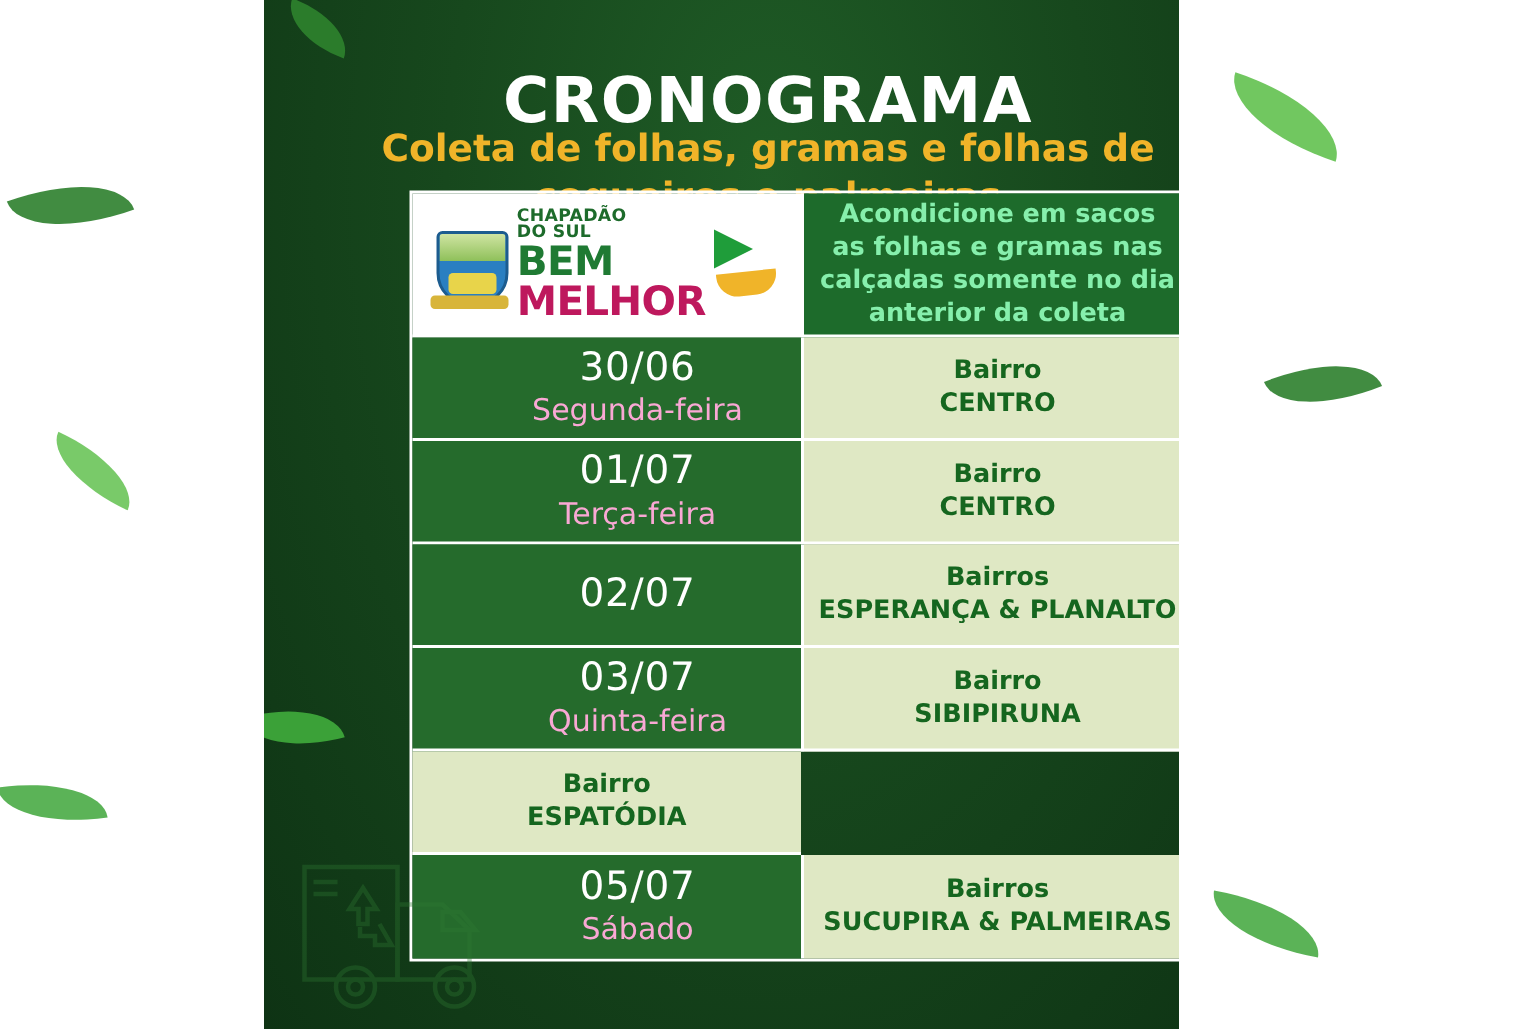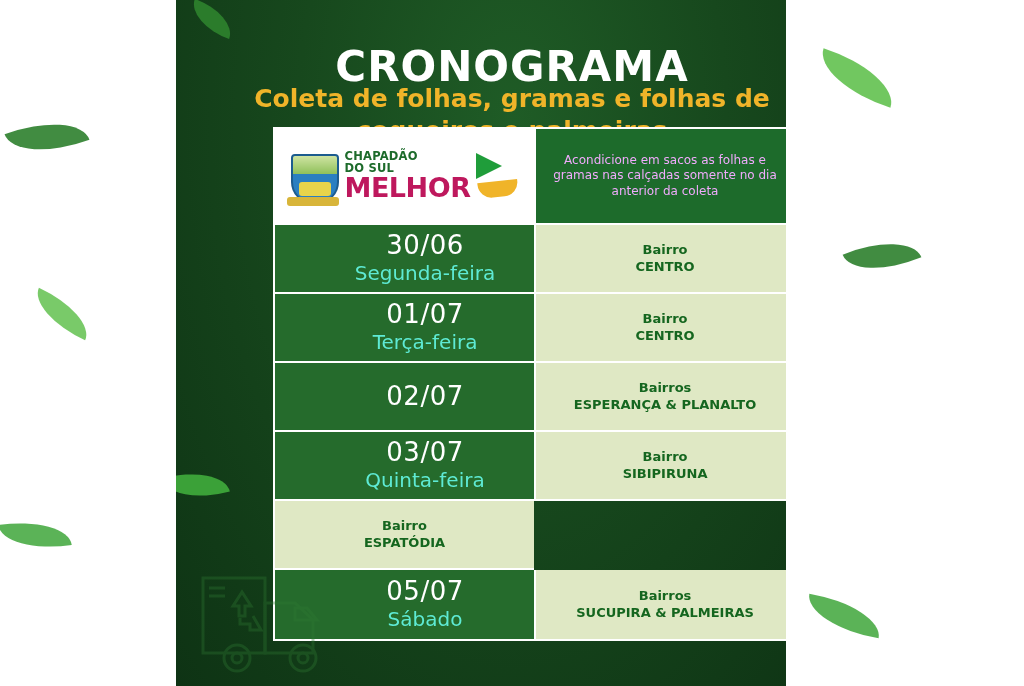--- a/index.html
+++ b/index.html
@@ -119,48 +119,48 @@
   
   .row-head .cell-left {
     background: #ffffff;
     height: 96px;
     padding: 6px 8px;
   }
   .row-head .cell-right {
     background: #1d6b2b;
     height: 96px;
     padding: 6px 10px;
-    color: #f0abfc;
-    font-size: 12px;
-    font-weight: normal;
+    color: #86efac;
+    font-size: 17px;
+    font-weight: bold;
     line-height: 1.3;
   }
 
   
   .row-data .cell-left {
     background: #256b2c;
     height: 69px;
   }
   .row-data .cell-right {
     background: #dfe8c4;
     height: 69px;
     color: #15661f;
-    font-size: 13px;
+    font-size: 17px;
     font-weight: bold;
     line-height: 1.28;
   }
   .date {
     color: #ffffff;
     font-size: 26px;
     font-weight: normal;
     letter-spacing: .5px;
     line-height: 1.1;
   }
   .weekday {
-    color: #5eead4;
+    color: #f9a8d4;
     font-size: 20px;
     font-weight: normal;
     line-height: 1.25;
     margin-top: 1px;
   }
   .bairro-label { font-weight: bold; }
   .bairro-name { font-weight: bold; }
 
   
   .logo {
@@ -274,20 +274,21 @@
       <div class="row row-head">
         <div class="cell-left">
           <div class="logo">
             <div class="crest">
               <div class="shield"></div>
               <div class="ribbon"></div>
             </div>
             <div class="logo-text">
               <div class="logo-small">CHAPADÃO</div>
               <div class="logo-small">DO SUL</div>
+              <div class="logo-bem">BEM</div>
               <div class="logo-melhor">MELHOR</div>
             </div>
             <div class="swoosh">
               <div class="arrow"></div>
               <div class="band"></div>
             </div>
           </div>
         </div>
         <div class="cell-right">Acondicione em sacos as folhas e gramas nas calçadas somente no dia anterior da coleta</div>
       </div>

